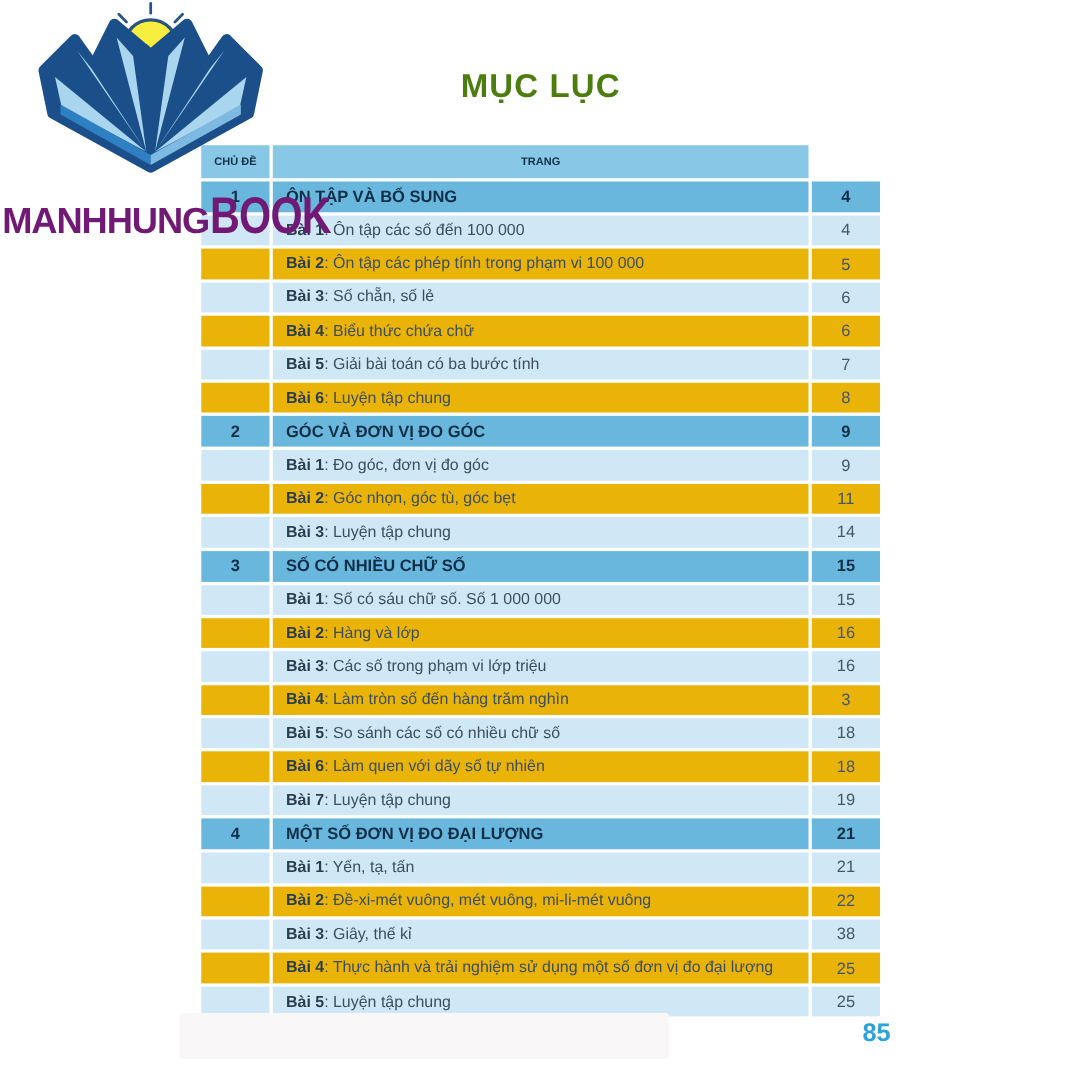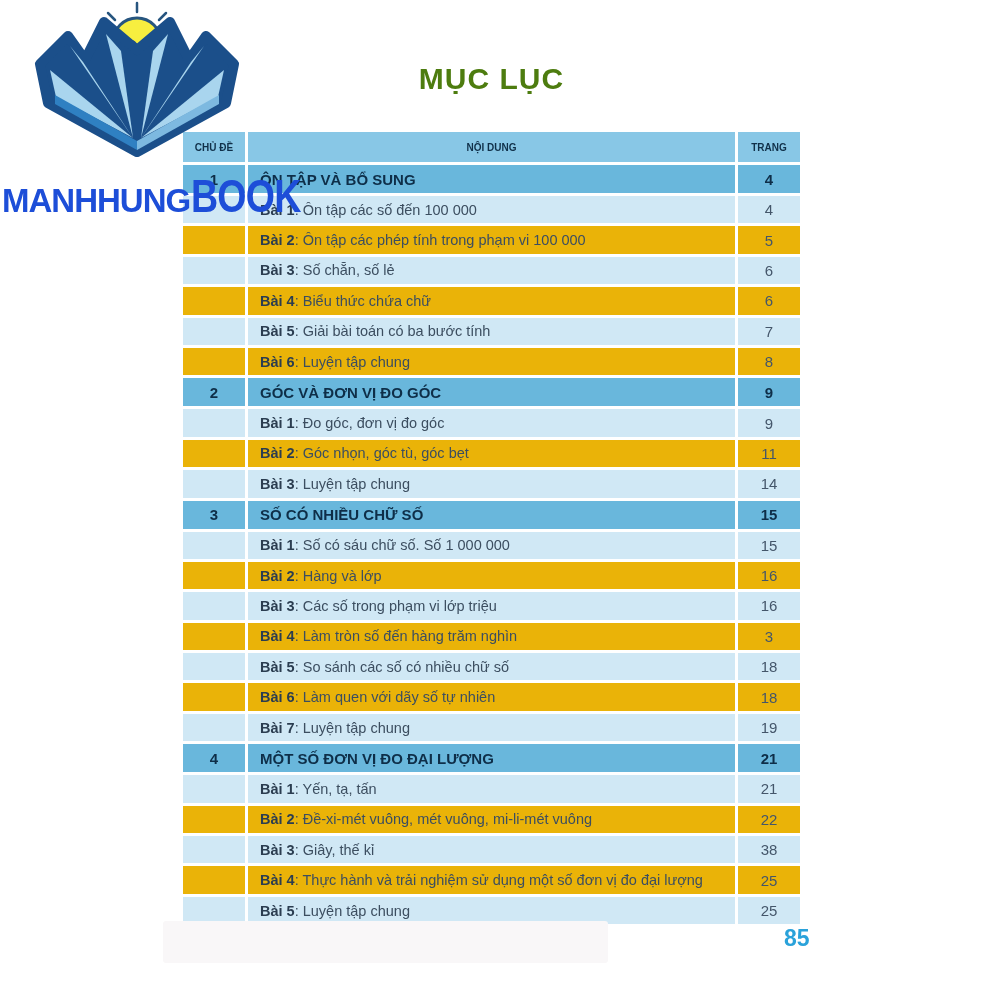--- a/index.html
+++ b/index.html
@@ -11,21 +11,21 @@
   .page-title{
     position:absolute;left:183px;top:62px;width:617px;
     text-align:center;font-size:30px;font-weight:bold;letter-spacing:1px;
     color:#4d7c0f;margin:0;
   }
   
   .brand{position:absolute;left:0;top:0;width:320px;height:230px;z-index:5;}
   .brand svg{position:absolute;left:0;top:0;}
   .brand-text{
     position:absolute;left:2px;top:168px;display:flex;align-items:baseline;
-    color:#1d4ed8;white-space:nowrap;
+    color:#701a75;white-space:nowrap;
   }
   .brand-part1{font-size:33px;font-weight:bold;letter-spacing:-1px;}
   .brand-part2{
     display:inline-block;font-size:47px;font-weight:800;letter-spacing:-1px;
     transform:scaleX(0.80);transform-origin:left bottom;margin-left:1px;
   }
   
   .toc{
     position:absolute;left:183px;top:132px;width:617px;
     display:flex;flex-direction:column;gap:3px;background:#ffffff;
@@ -97,21 +97,20 @@
     <span class="brand-part1">MANHHUNG</span>
       <span class="brand-part2">BOOK</span>
   </div>
 </div>
 
 <h1 class="page-title">MỤC LỤC</h1>
 
 <div class="toc">
   <div class="row header-row">
     <div class="cell num-cell">CHỦ ĐỀ</div>
-    <div class="cell content-cell">NỘI DUNG</div>
     <div class="cell page-cell">TRANG</div>
   </div>
   <div id="toc-body" style="display:flex;flex-direction:column;gap:3px;">
       <div class="row section-row">
         <div class="cell num-cell">1</div>
         <div class="cell content-cell">ÔN TẬP VÀ BỔ SUNG</div>
         <div class="cell page-cell">4</div>
       </div>
       <div class="row lesson-row">
         <div class="cell num-cell"></div>

